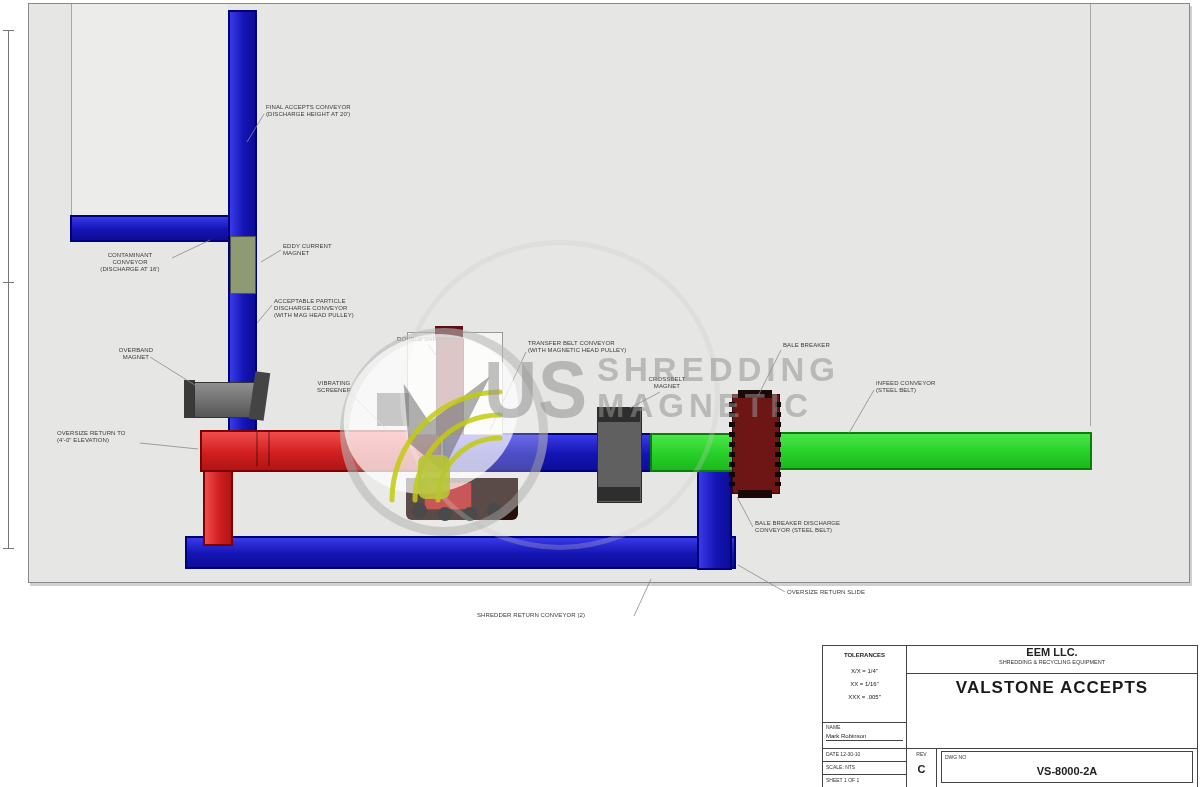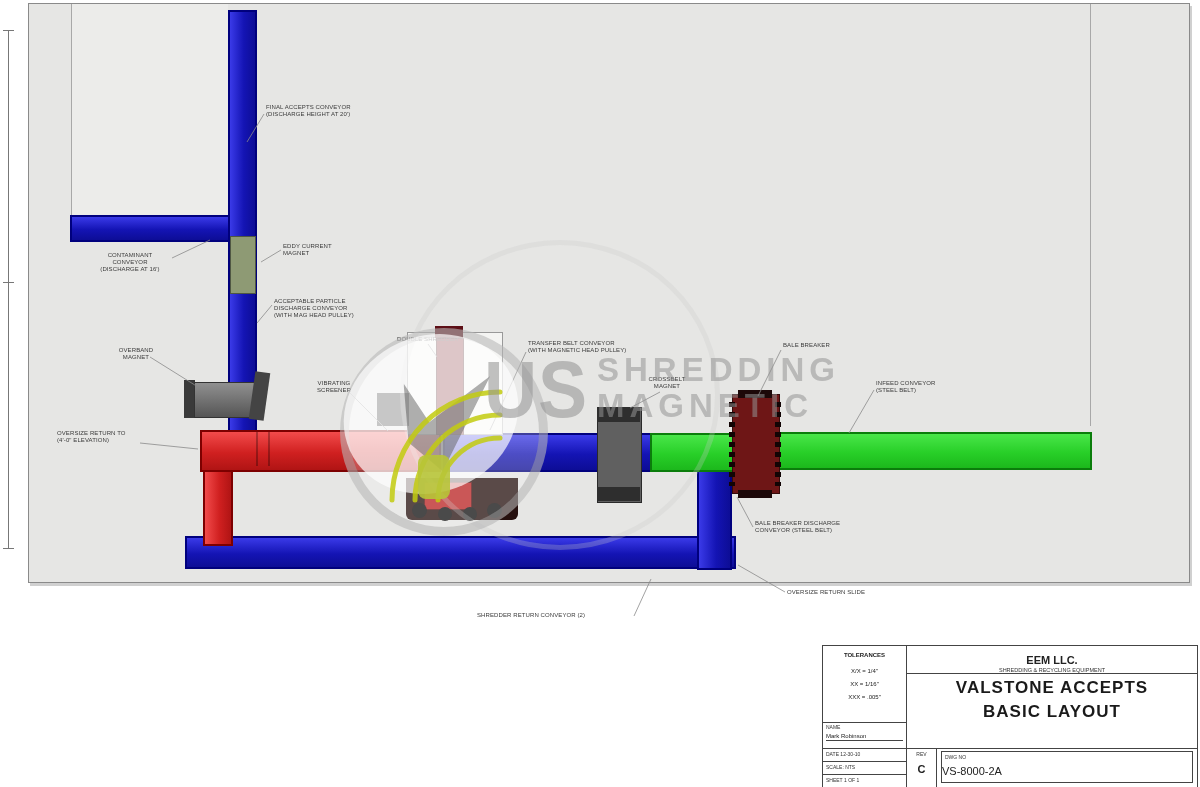--- a/index.html
+++ b/index.html
@@ -218,34 +218,33 @@
 
     <div class="tb-cell" style="left:0;top:77px;width:84px;height:26px;border-right-width:1px;border-bottom-width:1px;padding:1px 3px;">
       <div class="tb-tiny">NAME</div>
       <div class="tb-small" style="border-bottom:1px solid #444;margin-top:2px;">Mark Robinson</div>
     </div>
     <div class="tb-cell tb-tiny" style="left:0;top:103px;width:84px;height:13px;border-right-width:1px;border-bottom-width:1px;padding:2px 3px 0;">DATE  12-30-10</div>
     <div class="tb-cell tb-tiny" style="left:0;top:116px;width:84px;height:13px;border-right-width:1px;border-bottom-width:1px;padding:2px 3px 0;">SCALE:  NTS</div>
     <div class="tb-cell tb-tiny" style="left:0;top:129px;width:84px;height:12px;border-right-width:1px;padding:2px 3px 0;">SHEET  1 OF 1</div>
 
     <div class="tb-cell" style="left:84px;top:0;width:290px;height:28px;border-bottom-width:1px;">
-      <div id="tb-company" style="margin-top:8px;">EEM LLC.</div>
+      <div id="tb-company" style="margin-top:0;">EEM LLC.</div>
       <div id="tb-company-sub">SHREDDING &amp; RECYCLING EQUIPMENT</div>
     </div>
 
     <div class="tb-cell" style="left:84px;top:28px;width:290px;height:75px;border-bottom-width:1px;">
       <div class="tb-title-line" style="margin-top:2px;">VALSTONE ACCEPTS</div>
-      <div class="tb-title-line">BASIC LAYOUT</div>
     </div>
 
     <div class="tb-cell" style="left:84px;top:103px;width:30px;height:38px;border-right-width:1px;text-align:center;">
       <div class="tb-tiny" style="margin-top:2px;">REV</div>
       <div style="font-size:11px;font-weight:bold;margin-top:6px;">C</div>
     </div>
     <div class="tb-cell" style="left:114px;top:103px;width:260px;height:38px;padding:2px 4px;">
       <div style="border:1px solid #444;height:30px;position:relative;">
         <div class="tb-tiny" style="position:absolute;left:3px;top:2px;">DWG NO</div>
-        <div style="font-size:11px;font-weight:normal;text-align:left;margin-top:13px;">VS-8000-2A</div>
+        <div style="font-size:11px;font-weight:bold;text-align:center;margin-top:13px;">VS-8000-2A</div>
       </div>
     </div>
   </div>
 
 </div>
 
 </body></html>

